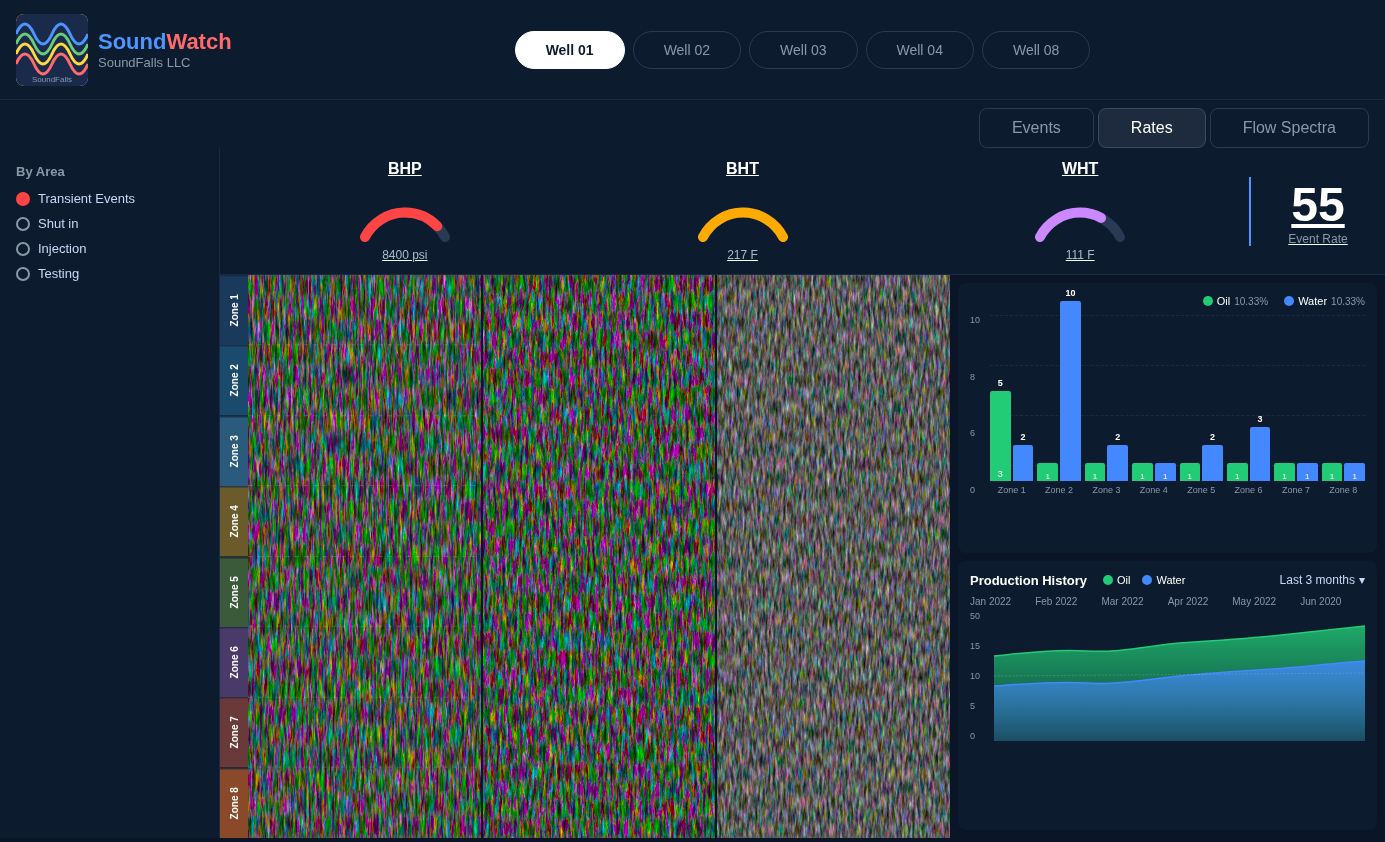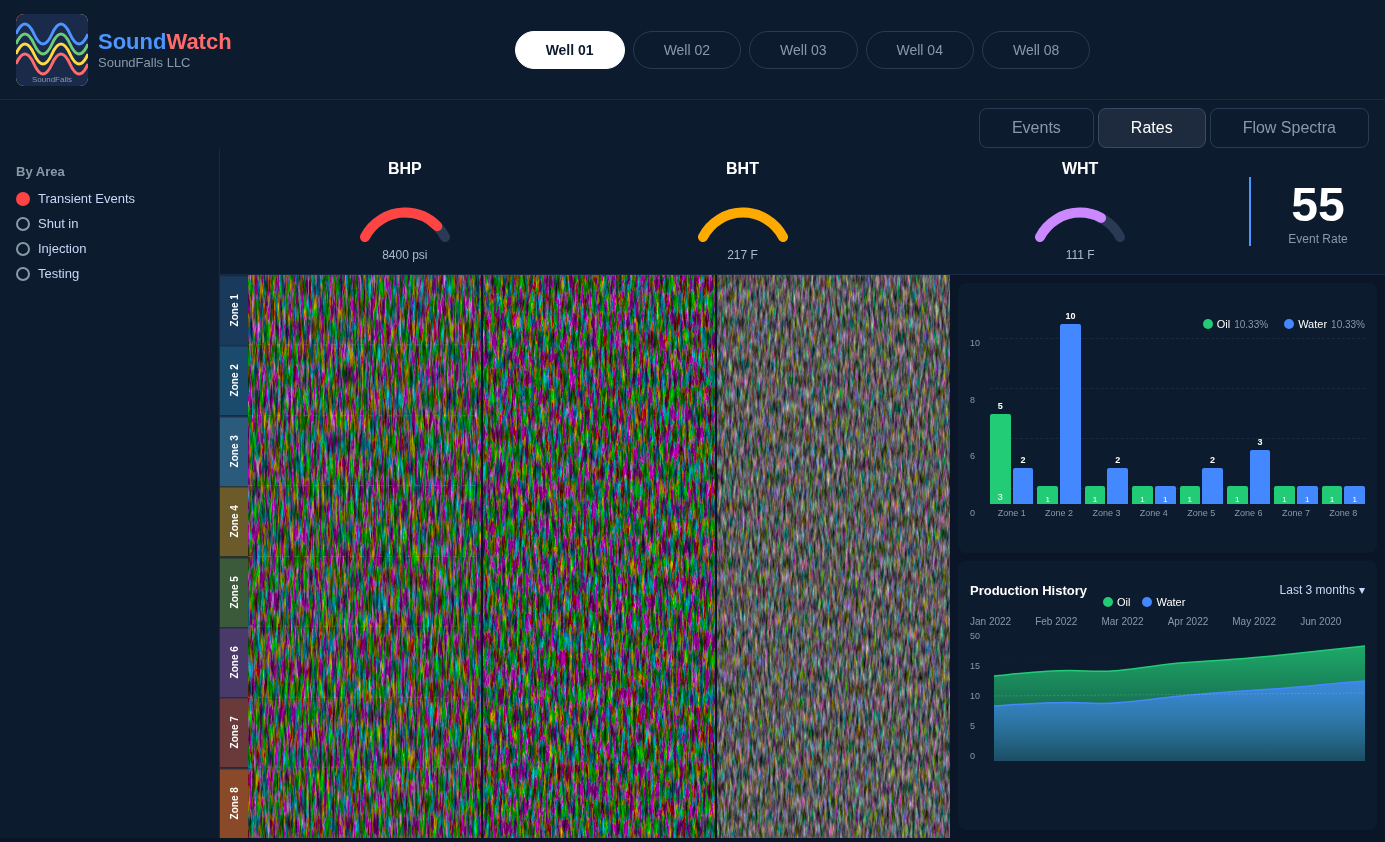--- a/index.html
+++ b/index.html
@@ -143,20 +143,21 @@
     }
 
     
     .gauges-panel {
       display: flex;
       gap: 0;
       background: #0d1b2e;
       border-bottom: 1px solid #1a2a44;
       padding: 12px 16px;
       align-items: center;
+      text-decoration: underline;
     }
     .gauge-item {
       flex: 1;
       display: flex;
       flex-direction: column;
       align-items: center;
       gap: 4px;
     }
     .gauge-label {
       font-size: 16px;
@@ -253,21 +254,20 @@
       display: flex;
       gap: 16px;
       justify-content: flex-end;
       margin-bottom: 8px;
       font-size: 11px;
     }
     .legend-item {
       display: flex;
       align-items: center;
       gap: 4px;
-      margin-top: 23px;
     }
     .legend-dot {
       width: 10px;
       height: 10px;
       border-radius: 50%;
     }
     .legend-pct { color: #8899aa; font-size: 10px; }
     .bar-group {
       display: flex;
       flex-direction: column;

